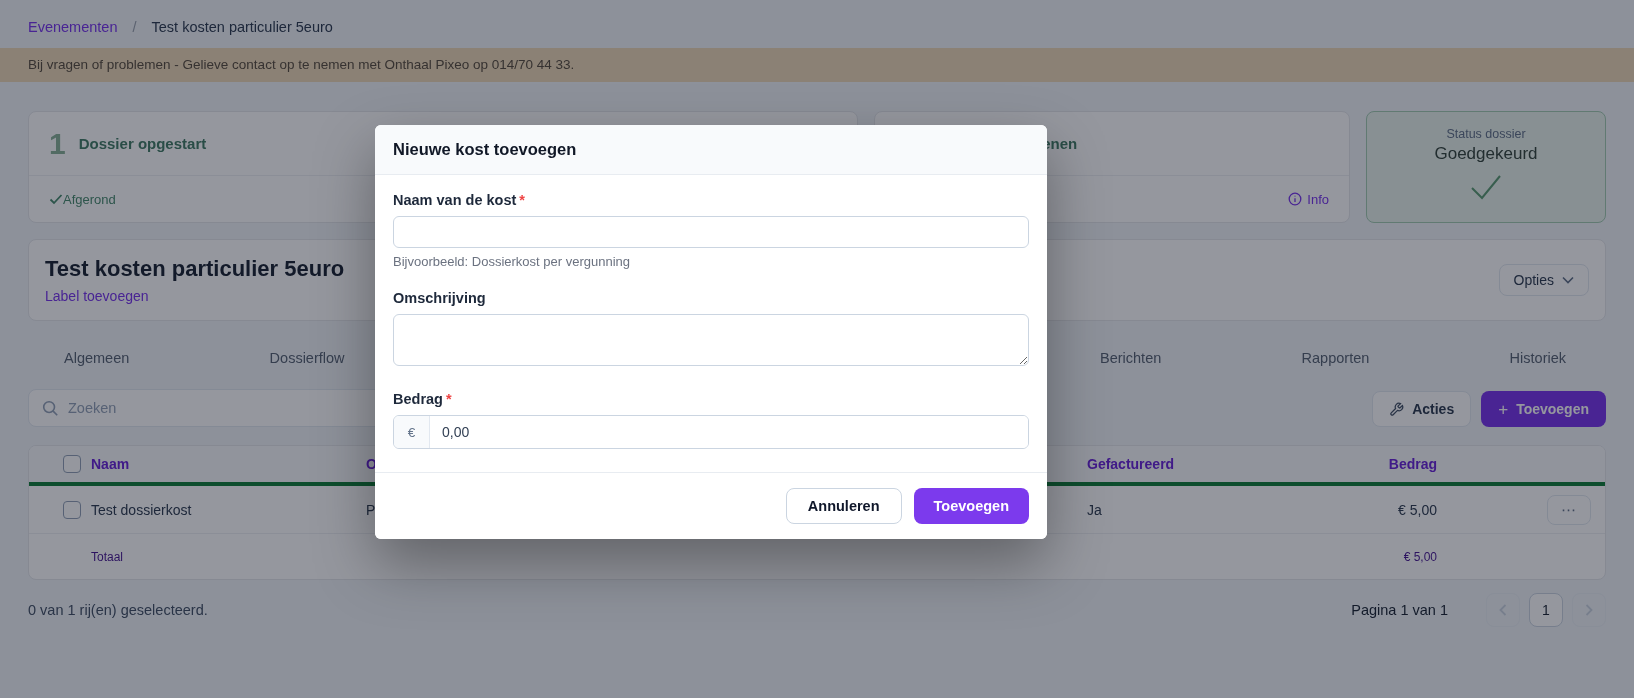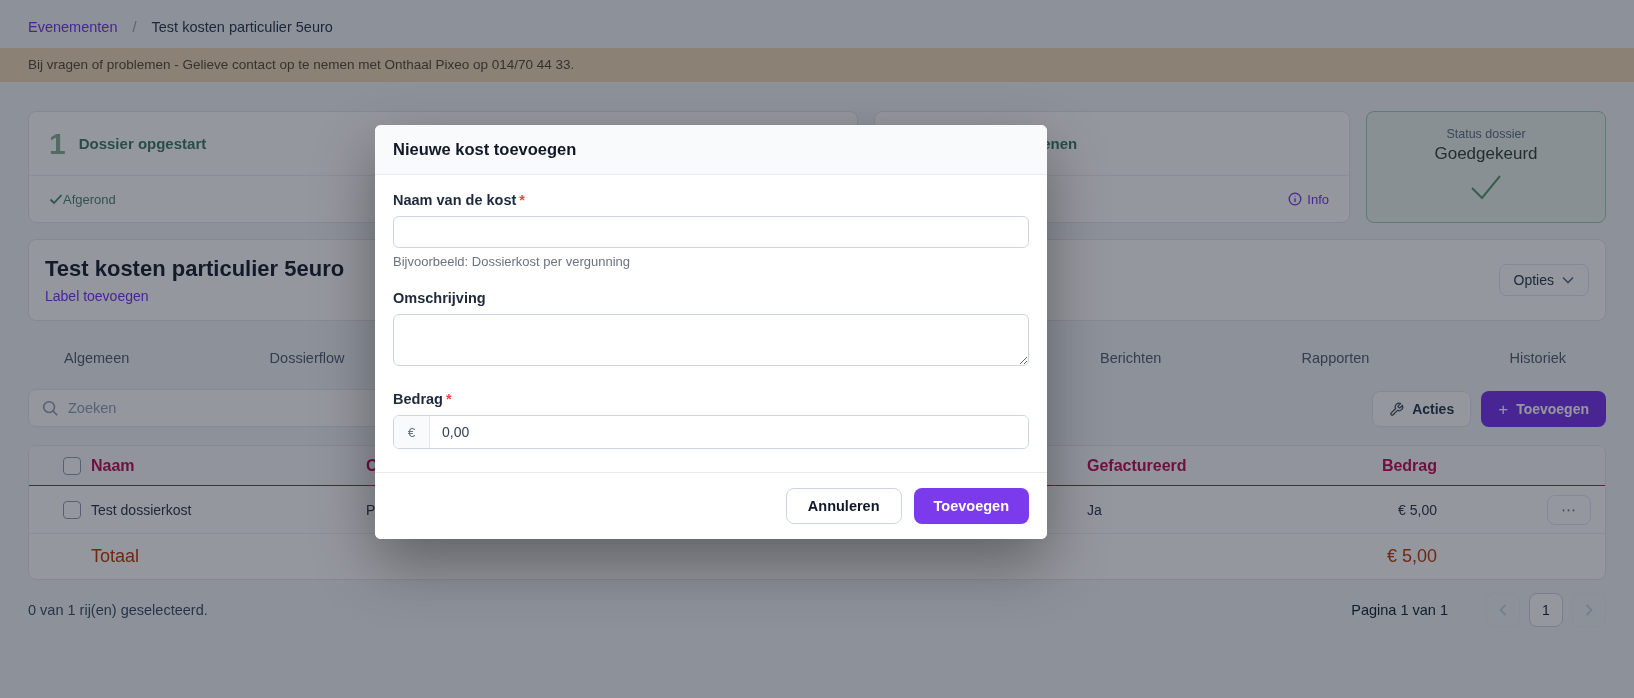--- a/index.html
+++ b/index.html
@@ -56,23 +56,23 @@
   .search-box input { border:none; outline:none; flex:1; font-size:14.5px; color:#334155; background:transparent; font-family:inherit; }
   .search-box input::placeholder { color:#94a3b8; }
   .toolbar-right { display:flex; gap:10px; }
   .btn-acties { height:36px; padding:0 16px; }
   .btn-add { height:36px; padding:0 16px; background:#7c3aed; color:#fff; }
   .plus-glyph { font-size:17px; font-weight:400; line-height:1; }
 
   
   .table { margin-top:18px; background:#fff; border:1px solid #e5e7eb; border-radius:8px; overflow:hidden; }
   .grid-row { display:grid; grid-template-columns:62px 275px 1fr 220px 130px 168px; align-items:center; }
-  .thead { height:40px; background:#f8fafc; border-bottom:1px solid #15803d; font-weight:600; color:#be185d; font-size:16px; }
+  .thead { height:40px; background:#f8fafc; border-bottom:4px solid #15803d; font-weight:600; color:#6d28d9; font-size:14px; }
   .trow { height:48px; border-bottom:1px solid #eef0f3; font-size:14px; color:#334155; }
-  .trow-total { height:45px; font-size:18px; color:#c2410c; }
+  .trow-total { height:45px; font-size:12px; color:#4c1d95; }
   .cell-check { display:flex; justify-content:flex-end; padding-right:10px; }
   .checkbox { width:18px; height:18px; border:1.5px solid #94a3b8; border-radius:4px; background:#fff; cursor:pointer; }
   .cell-right { justify-self:end; }
   .cell-actions { justify-self:end; padding-right:14px; }
   .ellipsis-btn { width:44px; height:30px; border:1px solid #e2e8f0; border-radius:8px; background:#fff; color:#64748b;
                   font-size:15px; letter-spacing:1px; display:flex; align-items:center; justify-content:center; cursor:pointer; }
   .total-label { font-weight:500; }
 
   
   .bottom-bar { margin-top:13px; display:flex; align-items:center; justify-content:space-between; }

